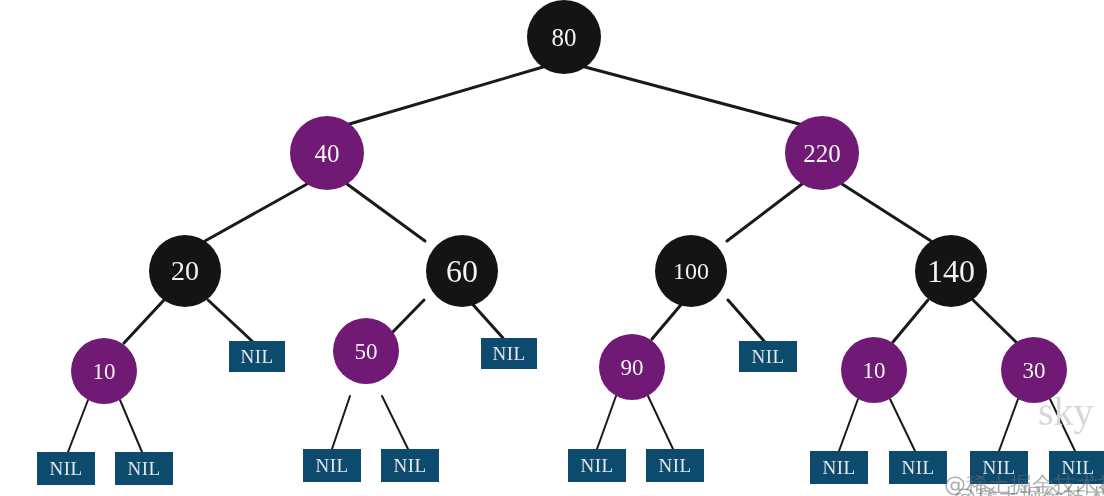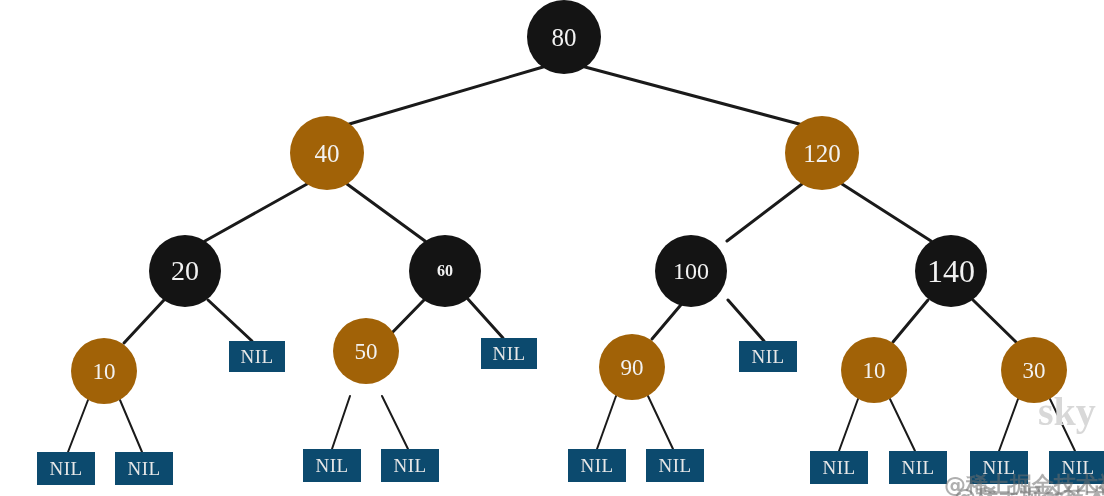--- a/index.html
+++ b/index.html
@@ -33,38 +33,37 @@
     justify-content: center;
     color: #f2f2f2;
     font-weight: normal;
     line-height: 1;
     user-select: none;
   }
   .node.black {
     background: #141414;
   }
   .node.red {
-    background: #a16207;
+    background: #701a75;
   }
   .nil {
     position: absolute;
     background: #0c4a6e;
     color: #e8e8e8;
     display: flex;
     align-items: center;
     justify-content: center;
     letter-spacing: 0.5px;
     user-select: none;
   }
   .watermark {
     position: absolute;
     user-select: none;
     pointer-events: none;
     white-space: nowrap;
-    font-weight: bold;
   }
   .wm-sky {
     color: #d8d8d8;
     font-size: 40px;
     font-family: "Liberation Serif", "DejaVu Serif", serif;
   }
   .wm-cn {
     color: rgba(110,110,110,0.55);
     font-size: 22px;
     font-family: "DejaVu Sans", "Liberation Sans", sans-serif;
@@ -98,23 +97,23 @@
       <line x1="636" y1="396" x2="661" y2="449" stroke="#1a1a1a" stroke-width="2" stroke-linecap="round"></line>
       <line x1="846" y1="399" x2="827" y2="451" stroke="#1a1a1a" stroke-width="2" stroke-linecap="round"></line>
       <line x1="878" y1="399" x2="903" y2="451" stroke="#1a1a1a" stroke-width="2" stroke-linecap="round"></line>
       <line x1="1006" y1="399" x2="987" y2="451" stroke="#1a1a1a" stroke-width="2" stroke-linecap="round"></line>
       <line x1="1038" y1="399" x2="1063" y2="451" stroke="#1a1a1a" stroke-width="2" stroke-linecap="round"></line>
     </svg>
 
   <div id="node-layer">
       <div class="node black" style="left: 515px; top: 0px; width: 74px; height: 74px; font-size: 25px;">80</div>
       <div class="node red" style="left: 278px; top: 116px; width: 74px; height: 74px; font-size: 25px;">40</div>
-      <div class="node red" style="left: 773px; top: 116px; width: 74px; height: 74px; font-size: 25px;">120</div>
+      <div class="node red" style="left: 773px; top: 116px; width: 74px; height: 74px; font-size: 25px;">220</div>
       <div class="node black" style="left: 137px; top: 235px; width: 72px; height: 72px; font-size: 28px;">20</div>
-      <div class="node black" style="left: 397px; top: 235px; width: 72px; height: 72px; font-size: 16px; font-weight: bold;">60</div>
+      <div class="node black" style="left: 414px; top: 235px; width: 72px; height: 72px; font-size: 32px;">60</div>
       <div class="node black" style="left: 643px; top: 235px; width: 72px; height: 72px; font-size: 24px;">100</div>
       <div class="node black" style="left: 903px; top: 235px; width: 72px; height: 72px; font-size: 32px;">140</div>
       <div class="node red" style="left: 59px; top: 338px; width: 66px; height: 66px; font-size: 23px;">10</div>
       <div class="node red" style="left: 321px; top: 318px; width: 66px; height: 66px; font-size: 23px;">50</div>
       <div class="node red" style="left: 587px; top: 334px; width: 66px; height: 66px; font-size: 23px;">90</div>
       <div class="node red" style="left: 829px; top: 337px; width: 66px; height: 66px; font-size: 23px;">10</div>
       <div class="node red" style="left: 989px; top: 337px; width: 66px; height: 66px; font-size: 23px; text-align: right;">30</div>
     </div>
 
   <div id="nil-layer">

